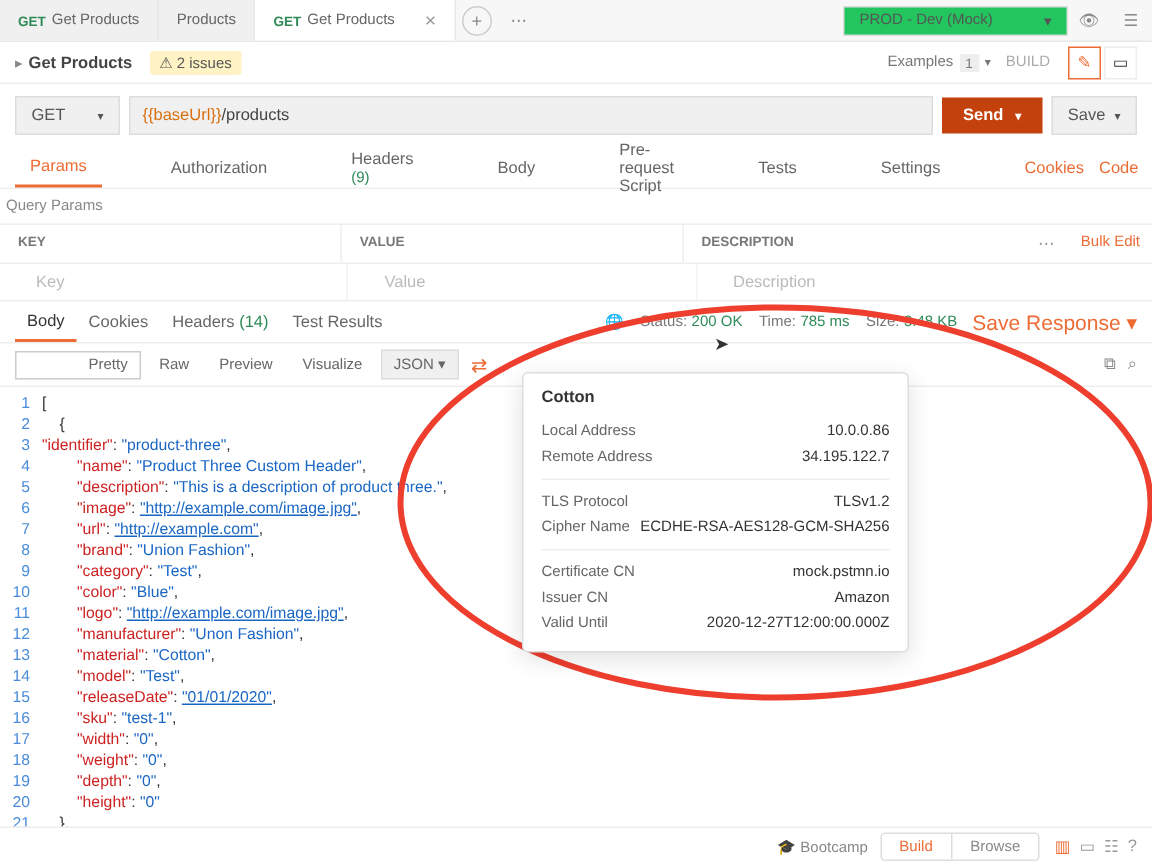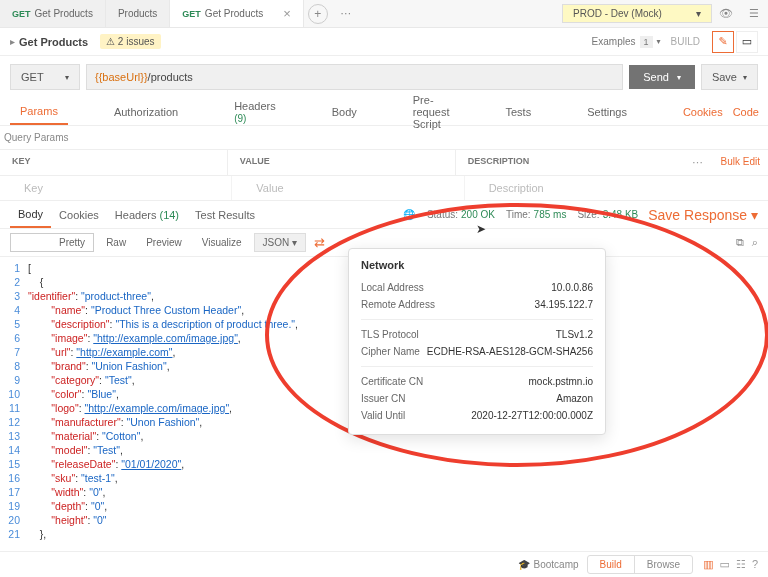--- a/index.html
+++ b/index.html
@@ -3,37 +3,37 @@
 <meta charset="utf-8">
 <style>
 * { margin: 0; padding: 0; box-sizing: border-box; font-family: -apple-system, Helvetica, Arial, sans-serif; }
 body { width: 768px; height: 577px; background: #fff; font-size: 11px; color: #333; overflow: hidden; position: relative; }
 .topbar { display: flex; align-items: center; height: 28px; border-bottom: 1px solid #e8e8e8; background: #f7f7f7; }
 .tab { display: flex; align-items: center; padding: 0 12px; height: 100%; border-right: 1px solid #e8e8e8; background: #f0f0f0; font-size: 10px; color: #666; cursor: pointer; }
 .tab.active { background: #fff; }
 .tab .method { color: #2e8b57; font-weight: 700; margin-right: 4px; font-size: 9px; }
 .tab .close { margin-left: 20px; color: #999; font-size: 13px; }
 .circle-btn { width: 20px; height: 20px; border: 1px solid #ccc; border-radius: 50%; display: flex; align-items: center; justify-content: center; margin: 0 4px; color: #888; font-size: 12px; cursor: pointer; }
-.env-select { margin-left: auto; display: flex; align-items: center; padding: 3px 10px; background: #fef9c3; border: 1px solid #ddd; font-size: 10px; color: #555; min-width: 150px; justify-content: space-between; }
+.env-select { margin-left: auto; display: flex; align-items: center; padding: 3px 10px; background: #22c55e; border: 1px solid #ddd; font-size: 10px; color: #555; min-width: 150px; justify-content: space-between; }
 .icon-btn { width: 24px; height: 24px; display: flex; align-items: center; justify-content: center; color: #888; margin: 0 2px; cursor: pointer; }
 .subbar { display: flex; align-items: center; height: 28px; padding: 0 10px; border-bottom: 1px solid #eee; }
 .chev { color: #888; margin-right: 4px; font-size: 10px; }
 .title { font-weight: 600; font-size: 11px; color: #444; }
 .badge { background: #fff3c5; color: #555; font-size: 10px; padding: 2px 6px; border-radius: 2px; margin-left: 12px; }
 .examples { margin-left: auto; display: flex; align-items: center; font-size: 10px; color: #777; justify-content: space-between; }
 .count-box { background: #eee; padding: 1px 4px; margin-left: 4px; font-size: 9px; }
 .build-text { color: #aaa; font-size: 10px; margin: 0 10px; }
 .tool-icon { width: 22px; height: 22px; border: 1px solid #eee; display: flex; align-items: center; justify-content: center; margin-left: 2px; cursor: pointer; }
 .tool-icon.orange { color: #ed6c35; border-color: #ed6c35; }
 .urlrow { display: flex; align-items: center; padding: 8px 10px; gap: 6px; }
 .method-select { background: #f0f0f0; border: 1px solid #ddd; padding: 6px 10px; display: flex; align-items: center; font-size: 11px; color: #555; min-width: 70px; justify-content: space-between; }
 .url-input { flex: 1; background: #f0f0f0; border: 1px solid #ddd; padding: 6px 8px; font-size: 11px; }
 .url-input .var { color: #d97010; }
 .url-input .path { color: #444; }
-.send-btn { background: #737373; color: #fff; padding: 6px 14px; display: flex; align-items: center; font-size: 11px; font-weight: 400; }
+.send-btn { background: #c2410c; color: #fff; padding: 6px 14px; display: flex; align-items: center; font-size: 11px; font-weight: 700; }
 .send-btn .drop { margin-left: 8px; font-size: 8px; }
 .save-btn { background: #f0f0f0; border: 1px solid #ddd; padding: 6px 10px; color: #555; display: flex; align-items: center; font-size: 11px; }
 .save-btn .drop { margin-left: 6px; font-size: 8px; }
 .tabs-row { display: flex; align-items: center; padding: 0 10px; border-bottom: 1px solid #eee; height: 28px; gap: 36px; }
 .rtab { padding: 6px 10px; font-size: 11px; color: #666; cursor: pointer; }
 .rtab.active { color: #ed6c35; border-bottom: 2px solid #ed6c35; }
 .rtab .cnt { color: #2e8b57; font-size: 10px; }
 .right-links { margin-left: auto; display: flex; }
 .right-links .lnk { color: #ed6c35; font-size: 11px; margin-left: 10px; cursor: pointer; }
 .qp-label { padding: 6px 4px; font-size: 10px; color: #888; }
@@ -258,40 +258,44 @@
     </div>
     <div class="code-line">
       <div class="ln">16</div>
       <div class="lc"><span class="pun">        </span><span class="key">"sku"</span><span class="pun">: </span><span class="str">"test-1"</span><span class="pun">,</span></div>
     </div>
     <div class="code-line">
       <div class="ln">17</div>
       <div class="lc"><span class="pun">        </span><span class="key">"width"</span><span class="pun">: </span><span class="str">"0"</span><span class="pun">,</span></div>
     </div>
     <div class="code-line">
+      <div class="ln">18</div>
+      <div class="lc"><span class="pun">        </span><span class="key">"weight"</span><span class="pun">: </span><span class="str">"0"</span><span class="pun">,</span></div>
+    </div>
+    <div class="code-line">
       <div class="ln">19</div>
       <div class="lc"><span class="pun">        </span><span class="key">"depth"</span><span class="pun">: </span><span class="str">"0"</span><span class="pun">,</span></div>
     </div>
     <div class="code-line">
       <div class="ln">20</div>
       <div class="lc"><span class="pun">        </span><span class="key">"height"</span><span class="pun">: </span><span class="str">"0"</span></div>
     </div>
     <div class="code-line">
       <div class="ln">21</div>
       <div class="lc"><span class="pun">    },</span></div>
     </div>
   </div>
 
 <svg class="ellipse" width="510" height="274">
   <ellipse cx="255" cy="137" rx="250" ry="130" fill="none" stroke="#ee3e2e" stroke-width="4"></ellipse>
 </svg>
 <div class="cursor">➤</div>
 
 <div class="popover">
-  <h4>Network</h4>
+  <h4>Cotton</h4>
   <div id="pop-rows">
       <div class="pop-row">
         <span>Local Address</span>
         <span class="val">10.0.0.86</span>
       </div>
       <div class="pop-row">
         <span>Remote Address</span>
         <span class="val">34.195.122.7</span>
       </div>
       <div class="pop-sep"></div>

